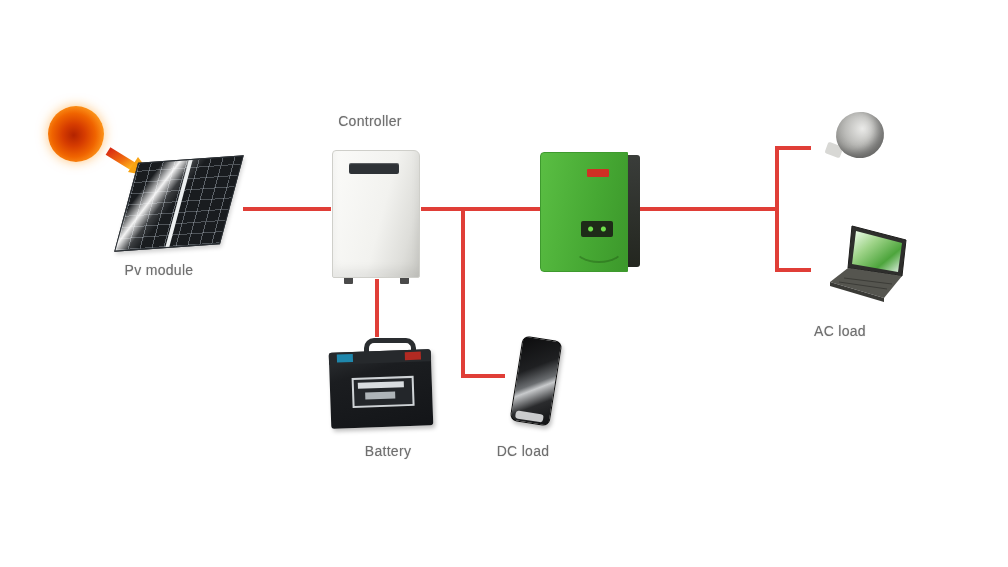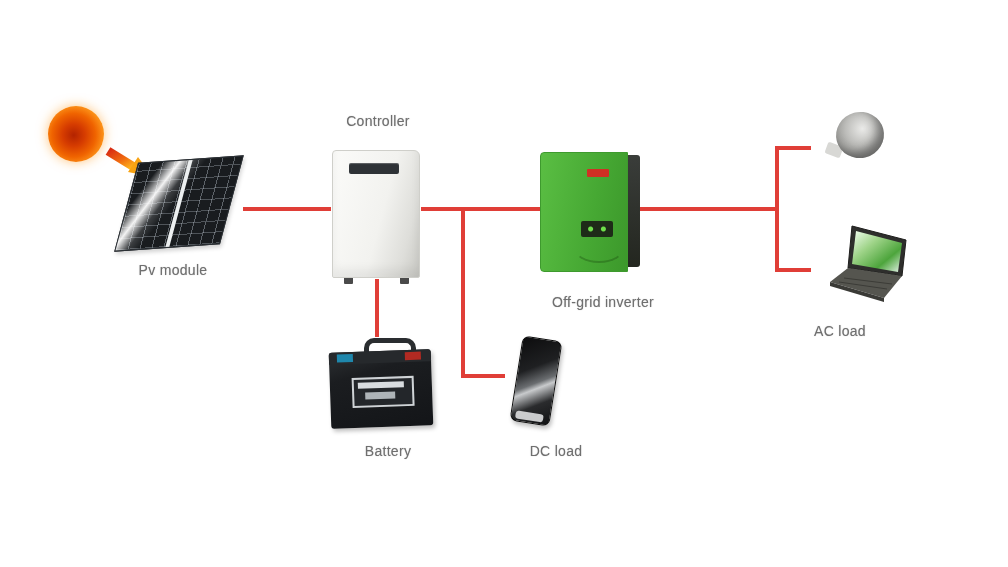--- a/index.html
+++ b/index.html
@@ -107,28 +107,28 @@
       </linearGradient>
     </defs>
     <line x1="6" y1="7" x2="32" y2="23" stroke="url(#rayg)" stroke-width="9"></line>
     <polygon points="36,13 51,33 26,28" fill="#f9a312"></polygon>
   </svg>
 
   <div class="pv-panel">
     <div class="pv-glare"></div>
     <div class="pv-divider"></div>
   </div>
-  <div class="lbl" style="left:123px;top:262px;width:100px">Pv module</div>
+  <div class="lbl" style="left:109px;top:262px;width:100px">Pv module</div>
 
   <div class="ctrl-foot" style="left:344px;top:272px"></div>
   <div class="ctrl-foot" style="left:400px;top:272px"></div>
   <div class="controller">
     <div class="ctrl-display"></div>
   </div>
-  <div class="lbl" style="left:328px;top:113px;width:100px">Controller</div>
+  <div class="lbl" style="left:320px;top:113px;width:100px">Controller</div>
 
   <div class="battery">
     <div class="bat-handle"></div>
     <div class="bat-body">
       <div class="bat-top">
         <div class="bat-term-blue"></div>
         <div class="bat-term-red"></div>
       </div>
       <div class="bat-label">
         <div class="bat-bar1"></div>
@@ -139,28 +139,27 @@
   <div class="lbl" style="left:348px;top:443px;width:80px">Battery</div>
 
   <div class="inverter">
     <div class="inv-side"></div>
     <div class="inv-face">
       <div class="inv-logo"></div>
       <div class="inv-display"></div>
       <div class="inv-smile"></div>
     </div>
   </div>
-  <div class="lbl" style="left:528px;top:294px;width:150px">Off-grid inverter</div>
 
   <div class="phone">
     <div class="phone-body">
       <div class="phone-cap"></div>
     </div>
   </div>
-  <div class="lbl" style="left:516px;top:443px;width:80px">DC load</div>
+  <div class="lbl" style="left:483px;top:443px;width:80px">DC load</div>
 
   <div class="bulb">
     <div class="bulb-base"></div>
     <div class="bulb-body"></div>
   </div>
   <div class="laptop">
     <svg width="88" height="84" viewBox="0 0 88 84">
       <defs>
         <linearGradient id="scr" x1="0" y1="0" x2="1" y2="1">
           <stop offset="0" stop-color="#f4fff2"></stop>

